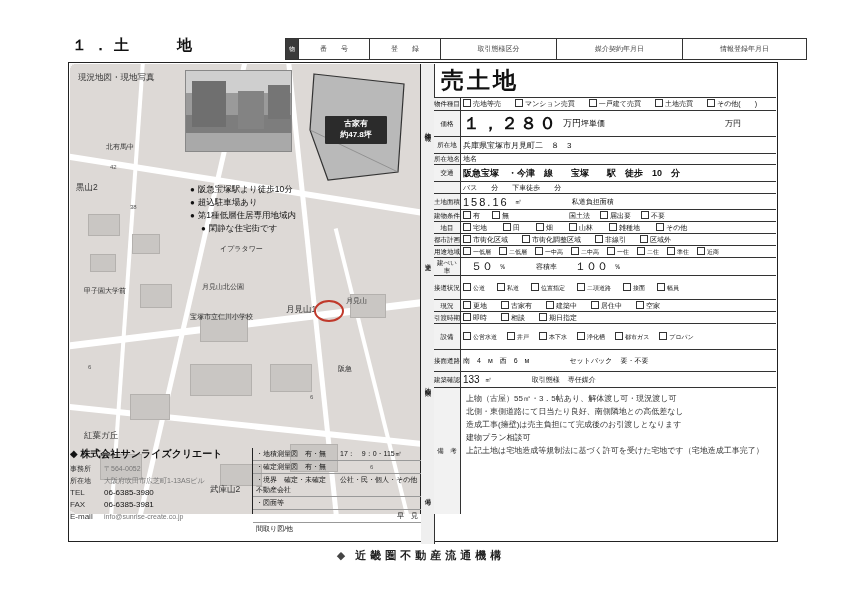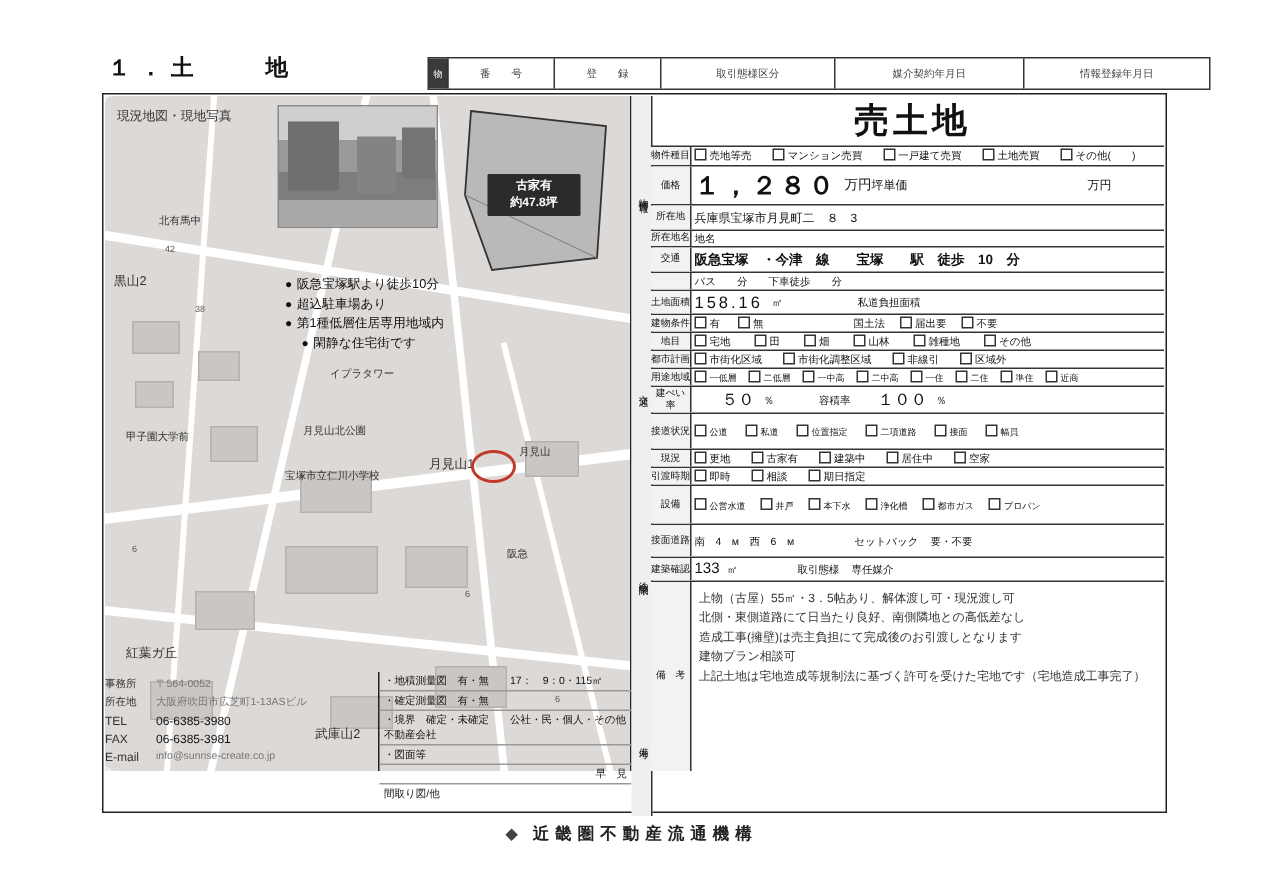--- a/index.html
+++ b/index.html
@@ -196,20 +196,21 @@
   <div class="bullets">
     <div>阪急宝塚駅より徒歩10分</div>
     <div>超込駐車場あり</div>
     <div>第1種低層住居専用地域内</div>
     <div style="padding-left:11px">閑静な住宅街です</div>
   </div>
 
   <div class="circle-mark"></div>
 
   <div class="company">
+    <div class="cname">◆ <span>株式会社サンライズクリエート</span></div>
     <div class="row" style="margin-top:3px">
       <div class="k small-gray">事務所<br>所在地</div>
       <div class="small-gray">
         <span>〒564-0052</span><br>
         <span>大阪府吹田市広芝町1-13ASビル</span>
       </div>
     </div>
     <div class="row">
         <div class="k">TEL</div>
         <div>06-6385-3980</div>
@@ -234,21 +235,21 @@
   </div>
 
   <div class="tbl">
 
     <div class="sideband" style="height:130px;top:0">物件情報</div>
     <div class="sideband" style="height:130px;top:130px">交通</div>
     <div class="sideband" style="height:120px;top:260px">法令制限</div>
     <div class="sideband" style="height:100px;top:380px">備考</div>
 
     <div class="r" style="top:0;height:34px;left:13px">
-      <div class="cnt" style="left:4px;justify-content:center">
+      <div class="cnt" style="left:4px;">
         <span class="bigtitle">売土地</span>
       </div>
     </div>
 
     <div class="r" style="top:34px;height:13px;left:13px">
       <div class="lbl">物件種目</div>
       <div class="cnt">
         <span><i class="cb"></i><span>売地等売</span></span>
         <span style="margin-left:14px"><i class="cb"></i><span>マンション売買</span></span>
         <span style="margin-left:14px"><i class="cb"></i><span>一戸建て売買</span></span>
@@ -341,21 +342,21 @@
         <span style="margin-left:8px"><i class="cb"></i><span>一住</span></span>
         <span style="margin-left:8px"><i class="cb"></i><span>二住</span></span>
         <span style="margin-left:8px"><i class="cb"></i><span>準住</span></span>
         <span style="margin-left:8px"><i class="cb"></i><span>近商</span></span>
       </div>
     </div>
 
     <div class="r" style="top:194px;height:18px;left:13px">
       <div class="lbl">建ぺい率</div>
       <div class="cnt">
-        <span style="font-size:11px;margin-left:18px">５０</span>
+        <span style="font-size:11px;margin-left:8px">５０</span>
         <span style="margin-left:6px">％</span>
         <span style="margin-left:30px">容積率</span>
         <span style="font-size:11px;margin-left:18px">１００</span>
         <span style="margin-left:6px">％</span>
       </div>
     </div>
 
     <div class="r" style="top:212px;height:24px;left:13px">
       <div class="lbl">接道状況</div>
       <div class="cnt" style="font-size:6px">

